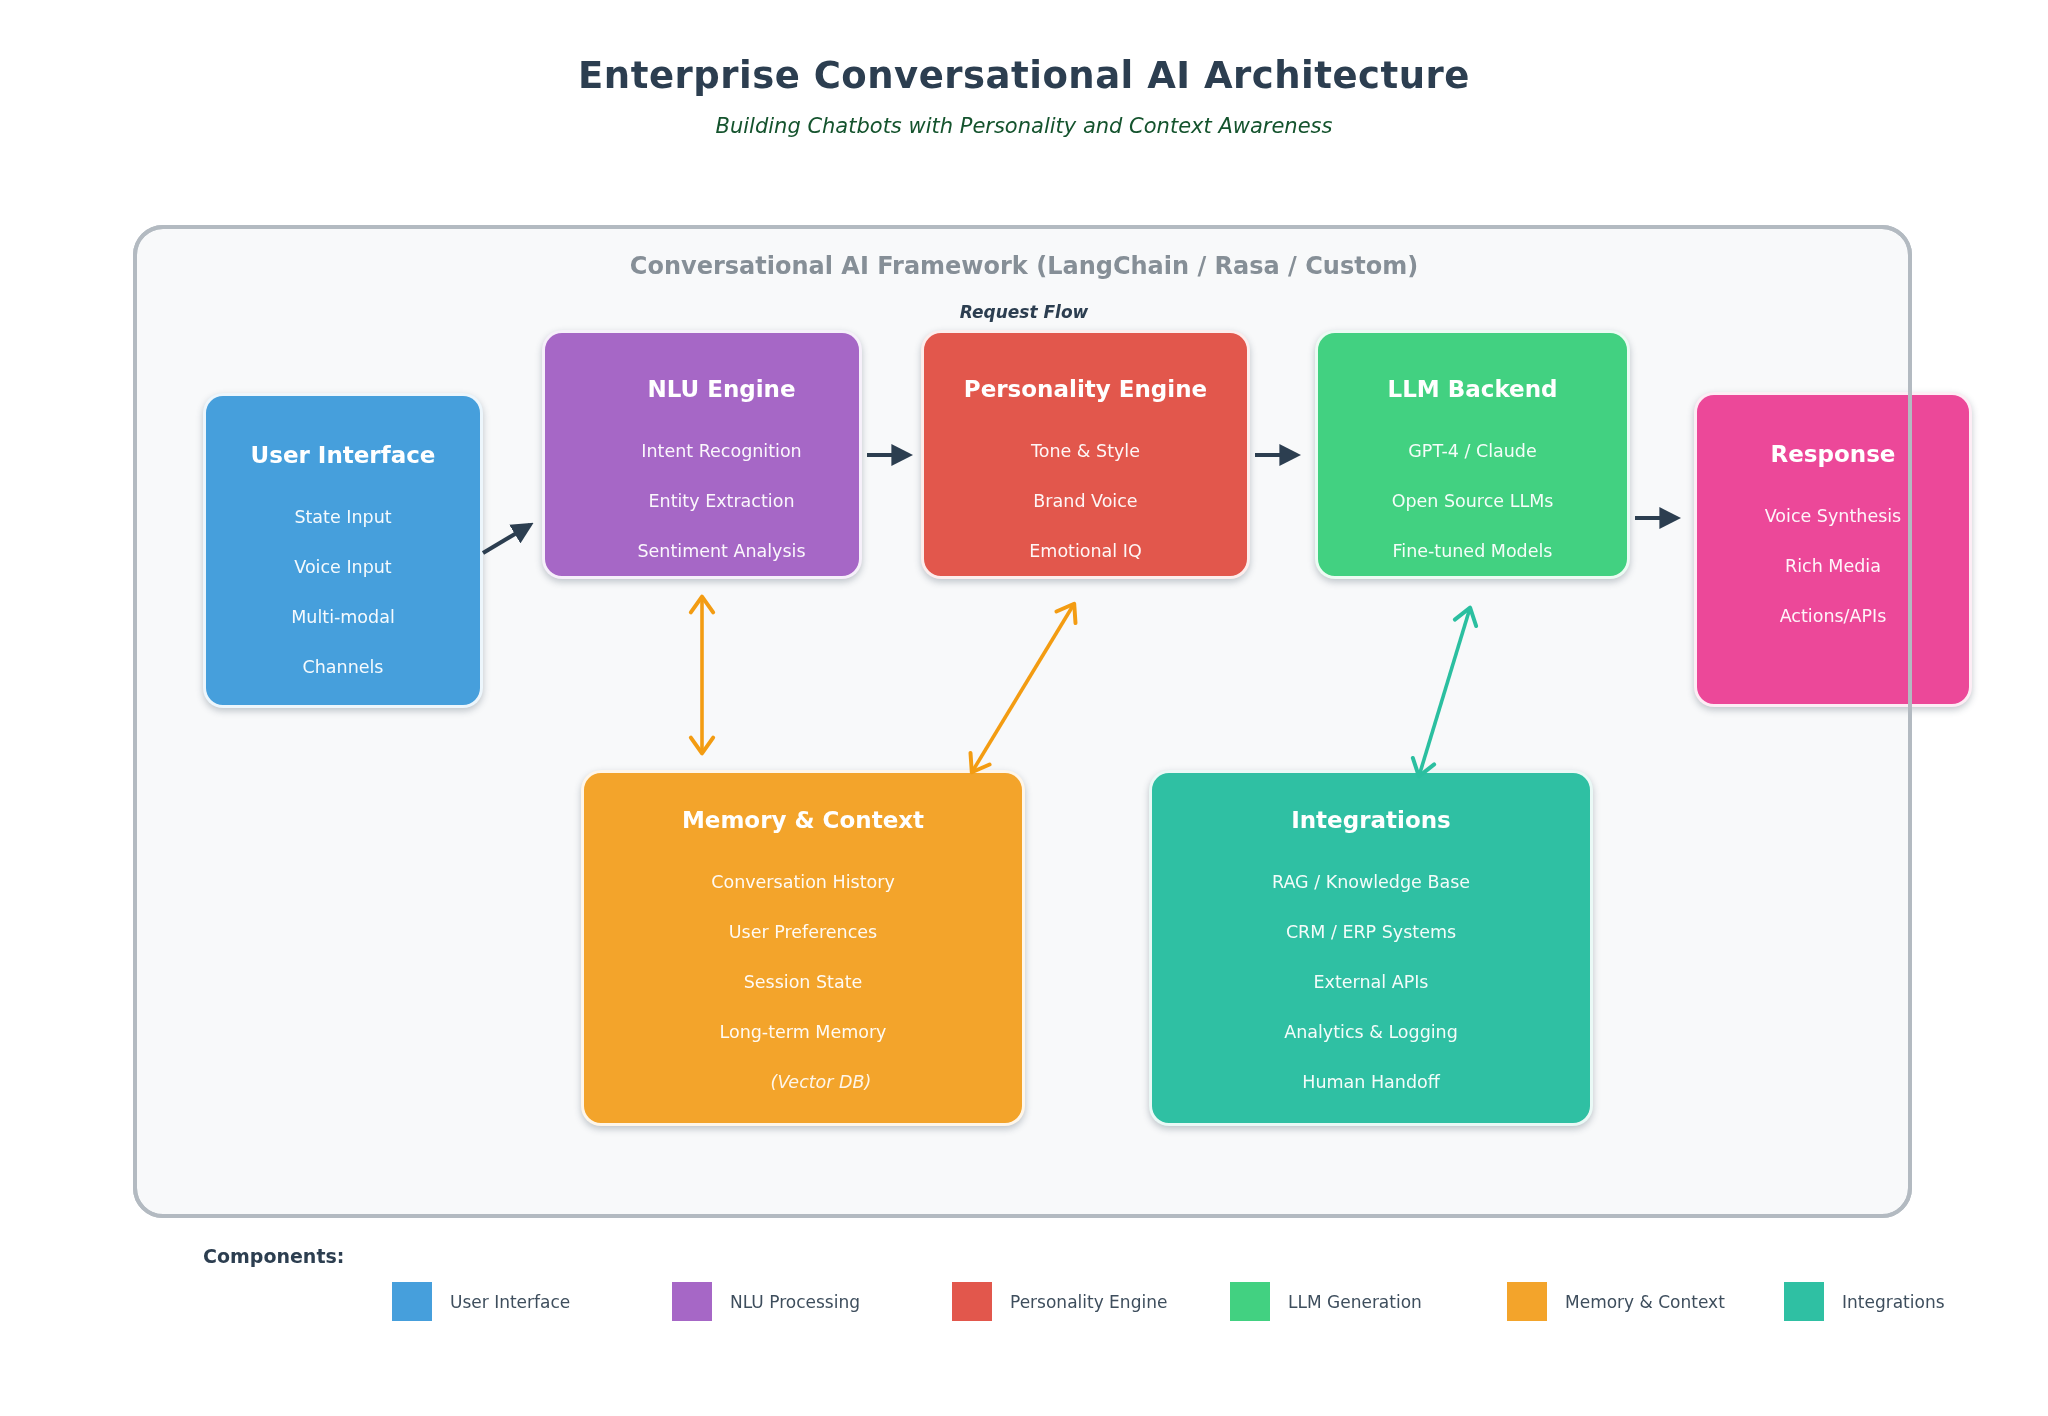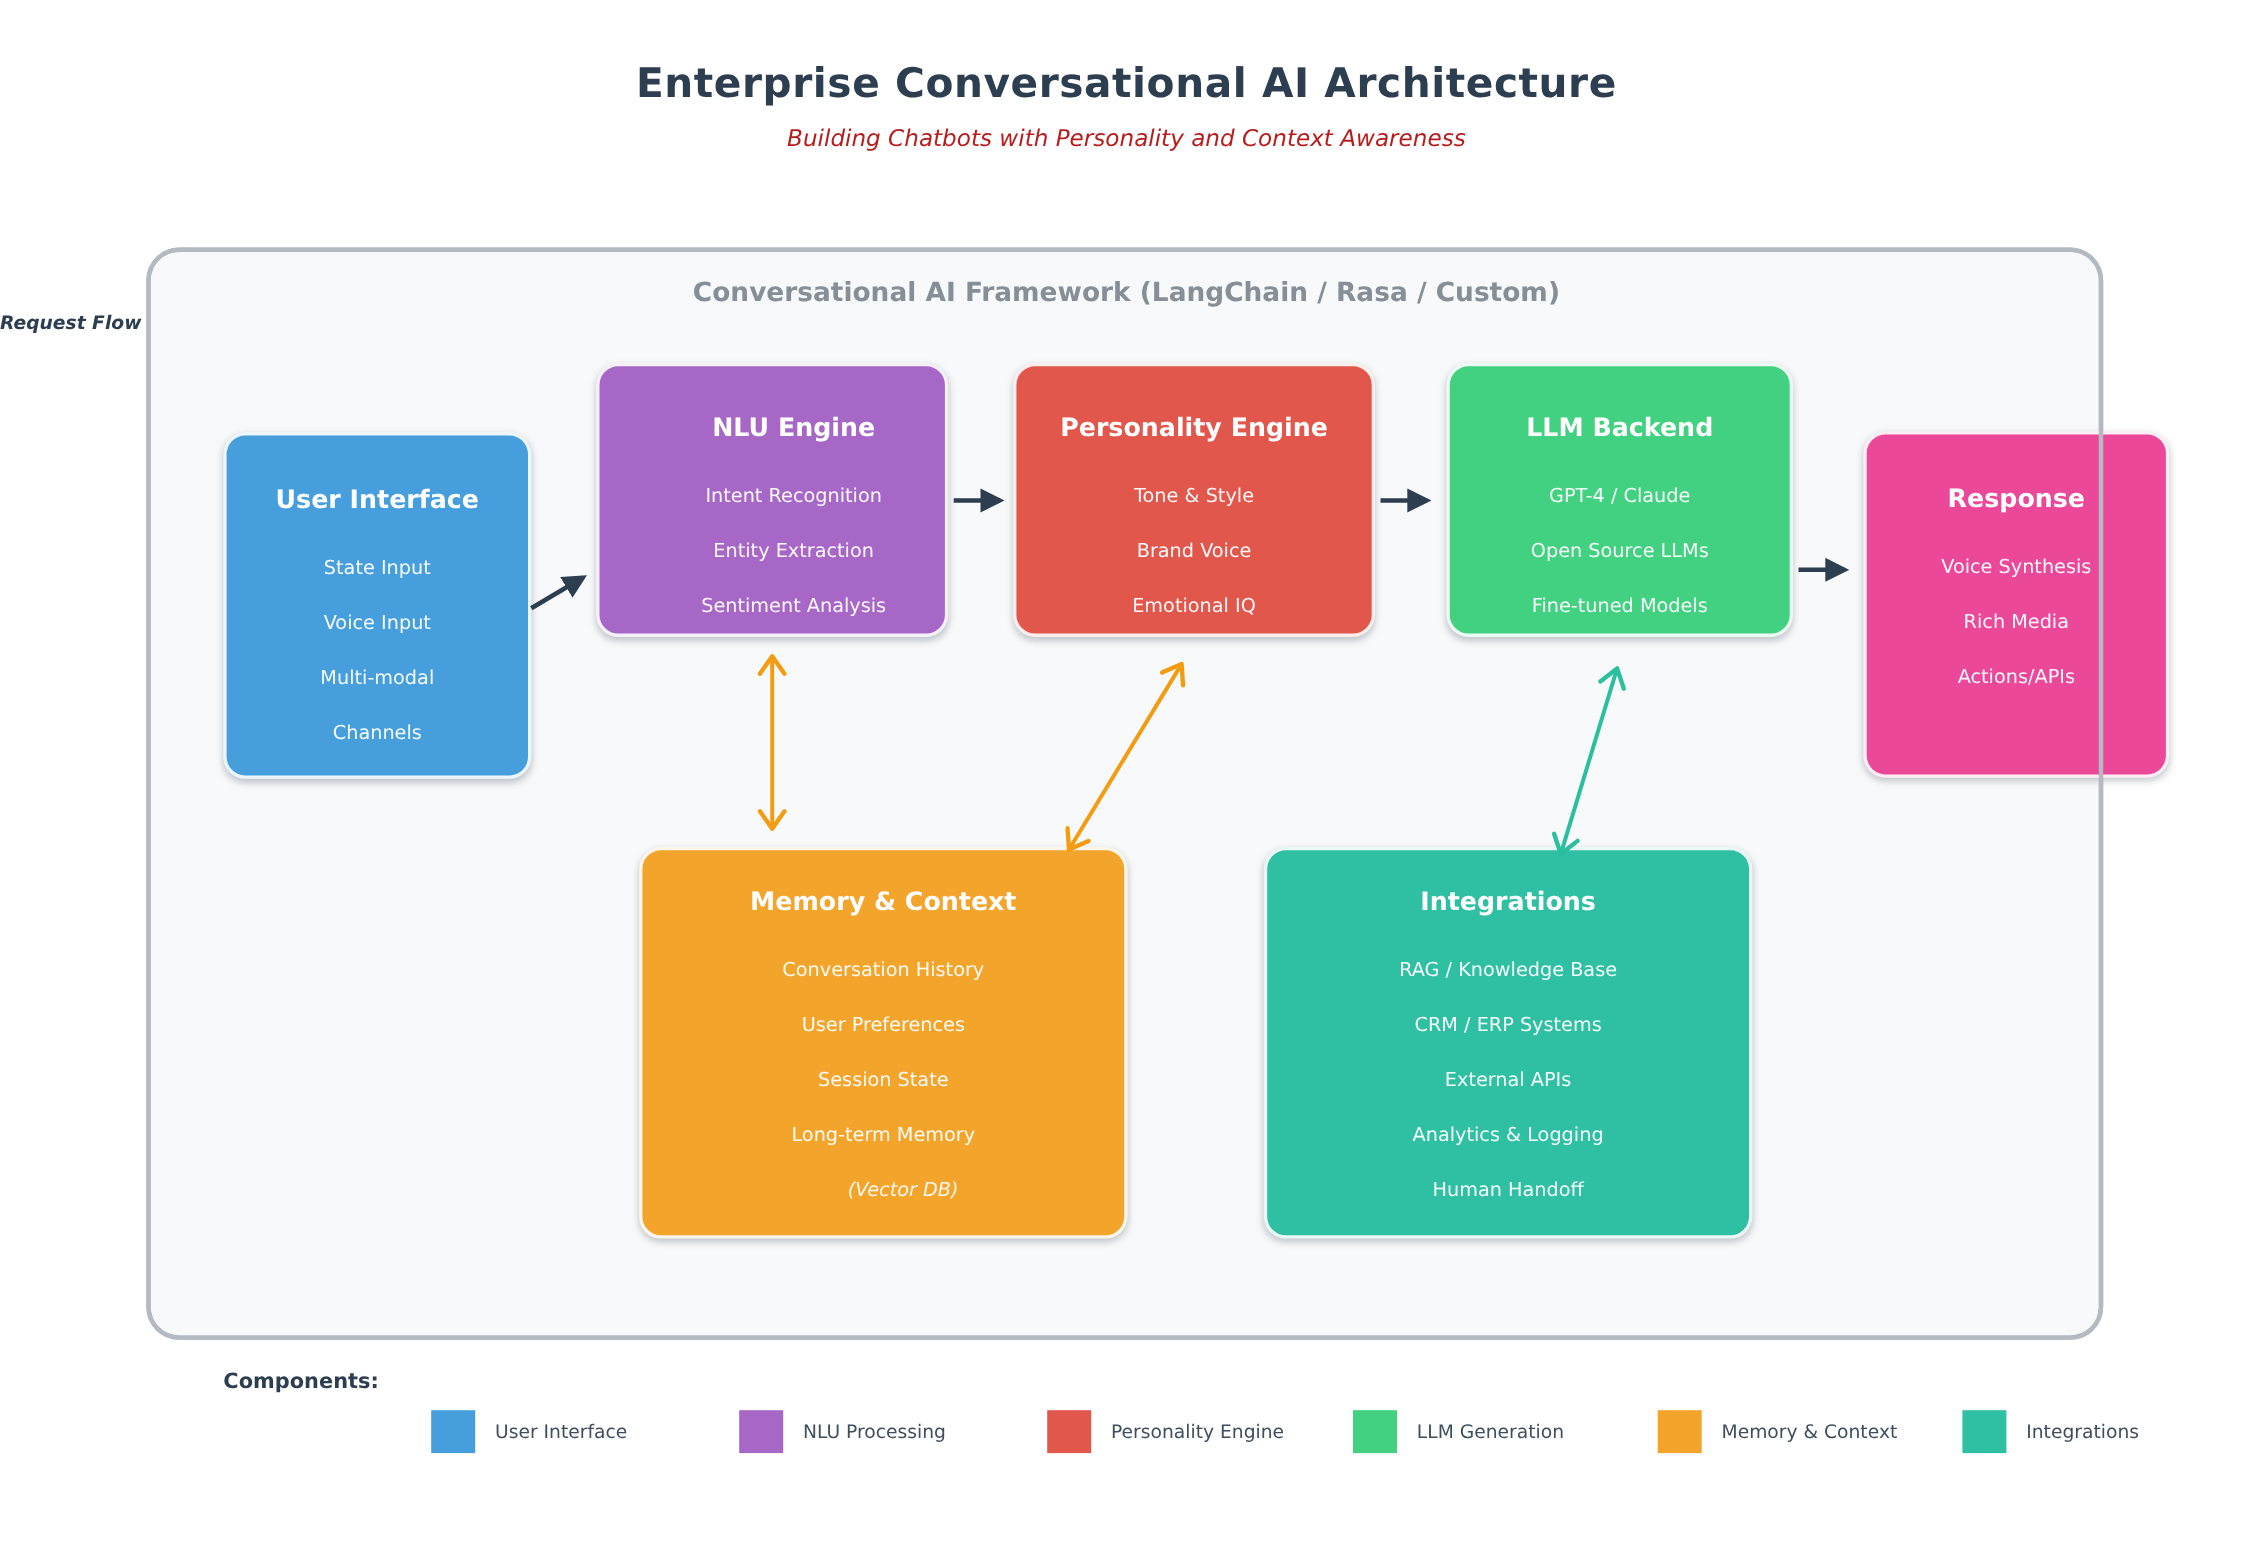--- a/index.html
+++ b/index.html
@@ -10,40 +10,40 @@
     font-family: "DejaVu Sans", "Liberation Sans", sans-serif;
     overflow: hidden;
   }
   .page-title {
     position: absolute; left: 0; top: 54px; width: 100%;
     text-align: center; font-size: 37px; font-weight: bold; color: #2c3e50;
     letter-spacing: 0.5px;
   }
   .page-subtitle {
     position: absolute; left: 0; top: 114px; width: 100%;
-    text-align: center; font-size: 21px; font-style: italic; color: #b91c1c;
+    text-align: center; font-size: 21px; font-style: italic; color: #14532d;
   }
   .frame {
     position: absolute; left: 133px; top: 225px; width: 1779px; height: 993px;
     background: #f8f9fa; border: 4px solid #b3bac1; border-radius: 30px;
     z-index: 1;
   }
   .frame-border-overlay {
     position: absolute; left: 133px; top: 225px; width: 1779px; height: 993px;
     background: transparent; border: 4px solid #b3bac1; border-radius: 30px;
     z-index: 10; pointer-events: none;
   }
   .frame-label {
     position: absolute; left: 0; top: 252px; width: 2048px;
     text-align: center; font-size: 24px; font-weight: bold; color: #868f97;
     z-index: 3;
   }
   .flow-label {
-    position: absolute; left: 0; top: 284px; width: 2048px;
-    text-align: left; font-size: 17px; font-weight: bold; font-style: italic;
+    position: absolute; left: 0; top: 302px; width: 2048px;
+    text-align: center; font-size: 17px; font-weight: bold; font-style: italic;
     color: #2c3e50; z-index: 3;
   }
   .box {
     position: absolute; z-index: 2;
     border: 3px solid rgba(255,255,255,0.9);
     border-radius: 20px;
     box-shadow: 0 3px 7px rgba(44,62,80,0.28);
     color: #ffffff;
   }
   .box-title {

